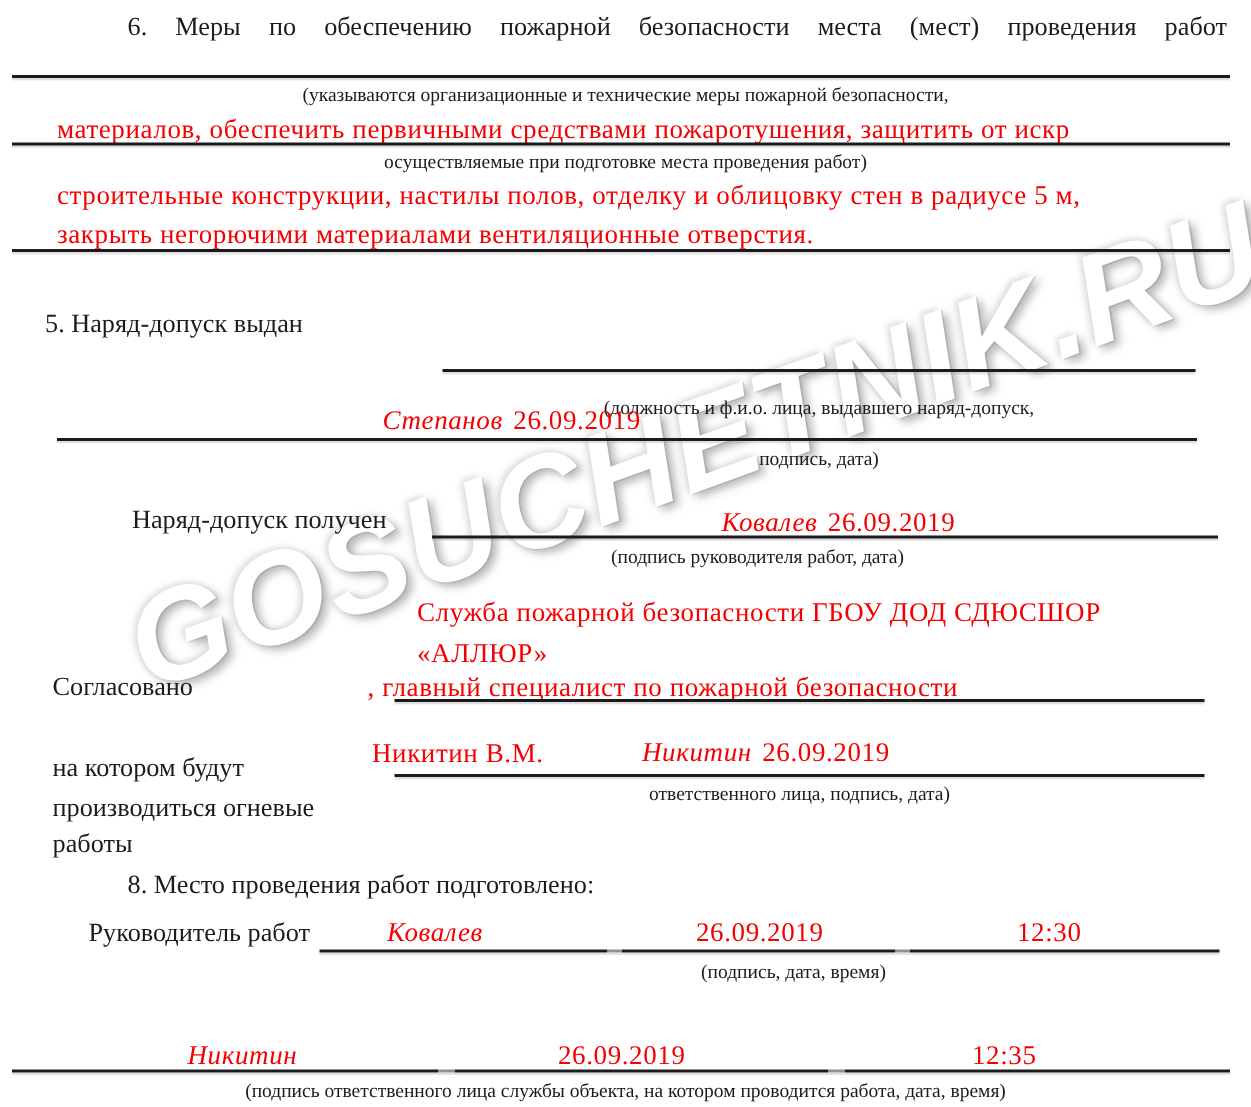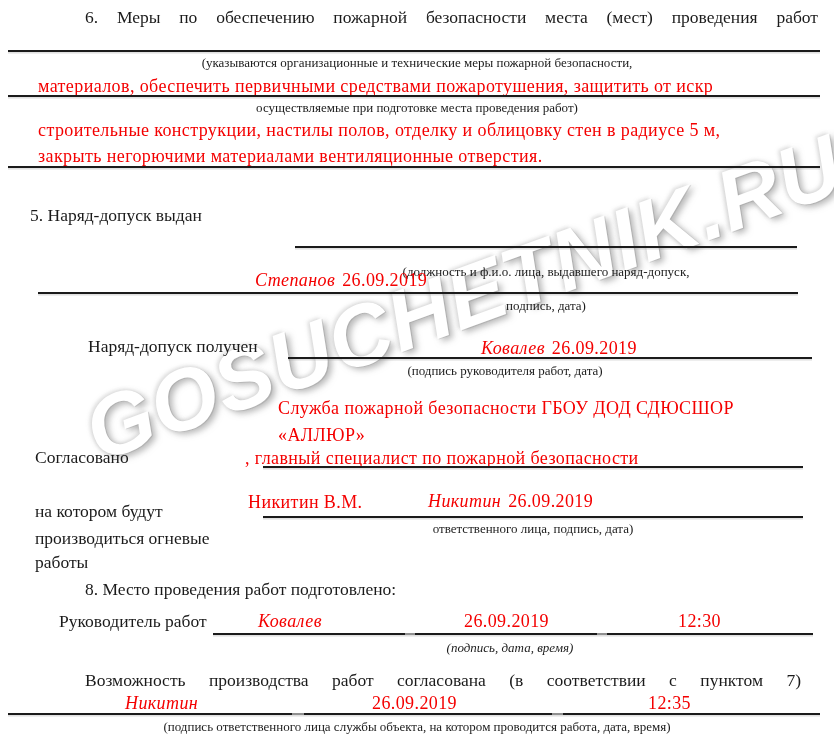--- a/index.html
+++ b/index.html
@@ -134,22 +134,21 @@
   <div class="ln" style="left:263px; top:516px; width:540px;"></div>
   <div class="cap" style="left:263px; width:540px; top:520px;">ответственного лица, подпись, дата)</div>
 
   <div class="t" style="left:85px; top:579px;">8. Место проведения работ подготовлено:</div>
 
   <div class="t" style="left:35px; top:611px;margin-left:24px;">Руководитель работ</div>
   <div class="t red it" style="left:258px; top:611px;">Ковалев</div>
   <div class="t red" style="left:464px; top:611px;">26.09.2019</div>
   <div class="t red" style="left:678px; top:611px;">12:30</div>
   <div class="ln seg9" style="left:213px; top:633px; width:600px;"></div>
-  <div class="cap" style="left:210px; width:600px; top:639px;font-style:italic;">(подпись, дата, время)</div>
+  <div class="cap" style="left:229px; width:600px; top:639px;">(подпись, дата, время)</div>
 
-  <div class="just" style="left:35px; right:33px; top:670px;">Возможность производства работ согласована (в соответствии с пунктом 7)</div>
   <div class="t red it" style="left:125px; top:693px;">Никитин</div>
   <div class="t red" style="left:372px; top:693px;">26.09.2019</div>
   <div class="t red" style="left:648px; top:693px;">12:35</div>
   <div class="ln seg10" style="left:8px; top:713px; width:812px;"></div>
   <div class="cap" style="left:0; right:0; top:718px;">(подпись ответственного лица службы объекта, на котором проводится работа, дата, время)</div>
 
 </div>
 
 </body></html>

